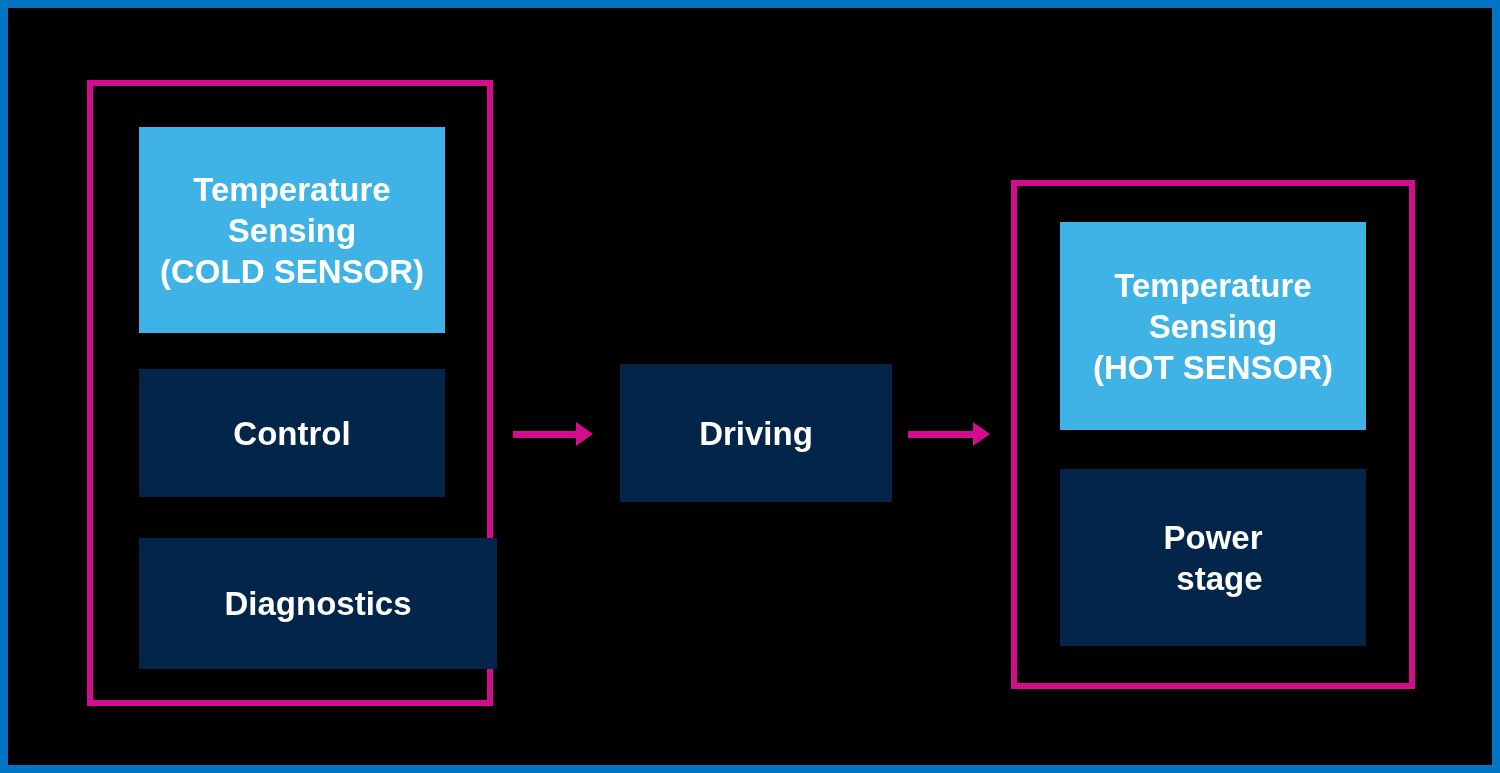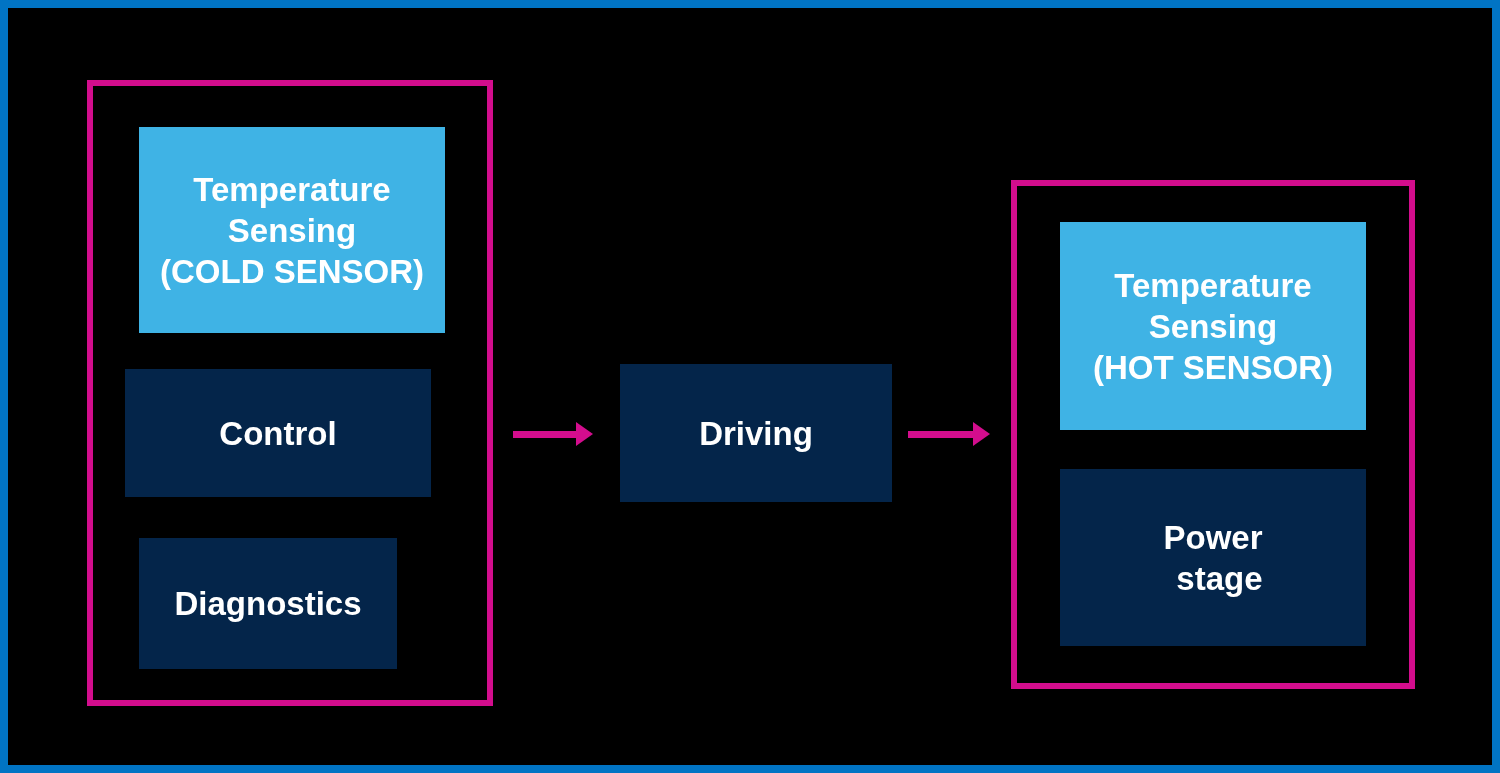--- a/index.html
+++ b/index.html
@@ -38,22 +38,22 @@
     color:var(--box-text);
     font-weight:700;
     font-size:33px;
     line-height:41px;
   }
   .box .label{ white-space:pre-line; }
   .box-light{ background:var(--light-blue-box); }
   .box-dark{ background:var(--navy-box); }
 
   .box-cold       { left:46px; top:41px;  width:306px; height:206px; }
-  .box-control    { left:32px; top:283px; width:306px; height:128px; }
-  .box-diagnostics{ left:46px; top:452px; width:258px; height:131px; }
+  .box-control    { left:46px; top:283px; width:306px; height:128px; }
+  .box-diagnostics{ left:46px; top:452px; width:358px; height:131px; }
 
   .box-driving    { left:612px; top:356px; width:272px; height:138px;text-align:center; }
 
   .box-hot        { left:43px; top:36px;  width:306px; height:208px; }
   .box-power      { left:43px; top:283px; width:306px; height:177px;text-align:right; }
 
   .arrow{
     position:absolute;
     height:24px;
     display:flex;align-items:center;

